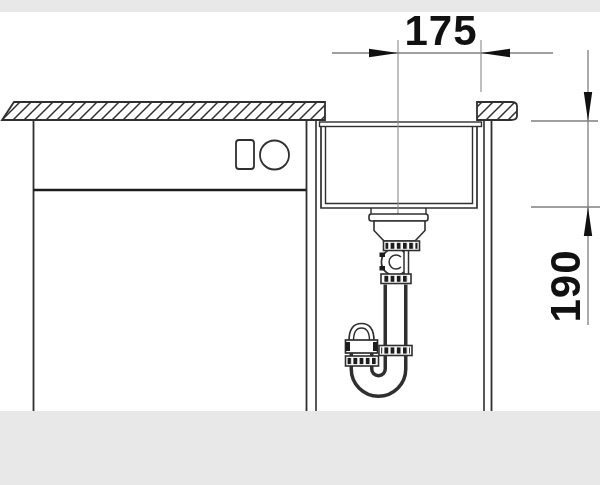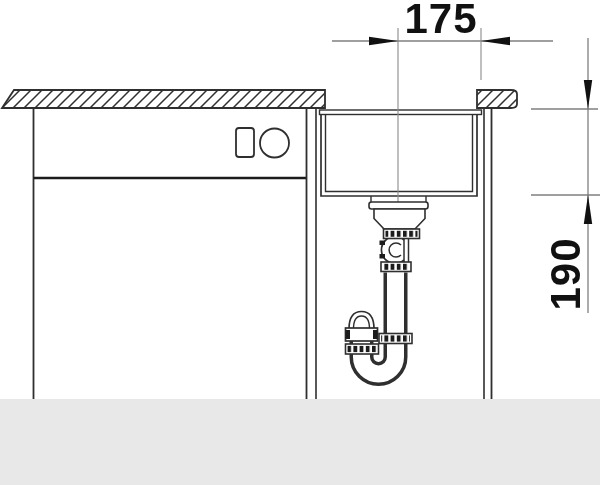--- a/index.html
+++ b/index.html
@@ -5,21 +5,21 @@
   :root{
     --bg:#ffffff;
     --line:#2f2f2f;
     --line-dark:#1c1c1c;
     --dim:#7f7f7f;
     --ink:#111111;
   }
   html,body{margin:0;padding:0;background:#e8e8e8;}
   .canvas{
     width:600px;height:399px;background:var(--bg);
-    position:relative;margin:0 auto;overflow:hidden;
+    position:relative;margin:12px auto;overflow:hidden;
     font-family:"Liberation Sans", sans-serif;
   }
   svg{display:block;}
   text.dim-label{
     font-family:"Liberation Sans", sans-serif;
     font-weight:bold;
     font-size:42px;
     fill:var(--ink);
     letter-spacing:1px;
   }

